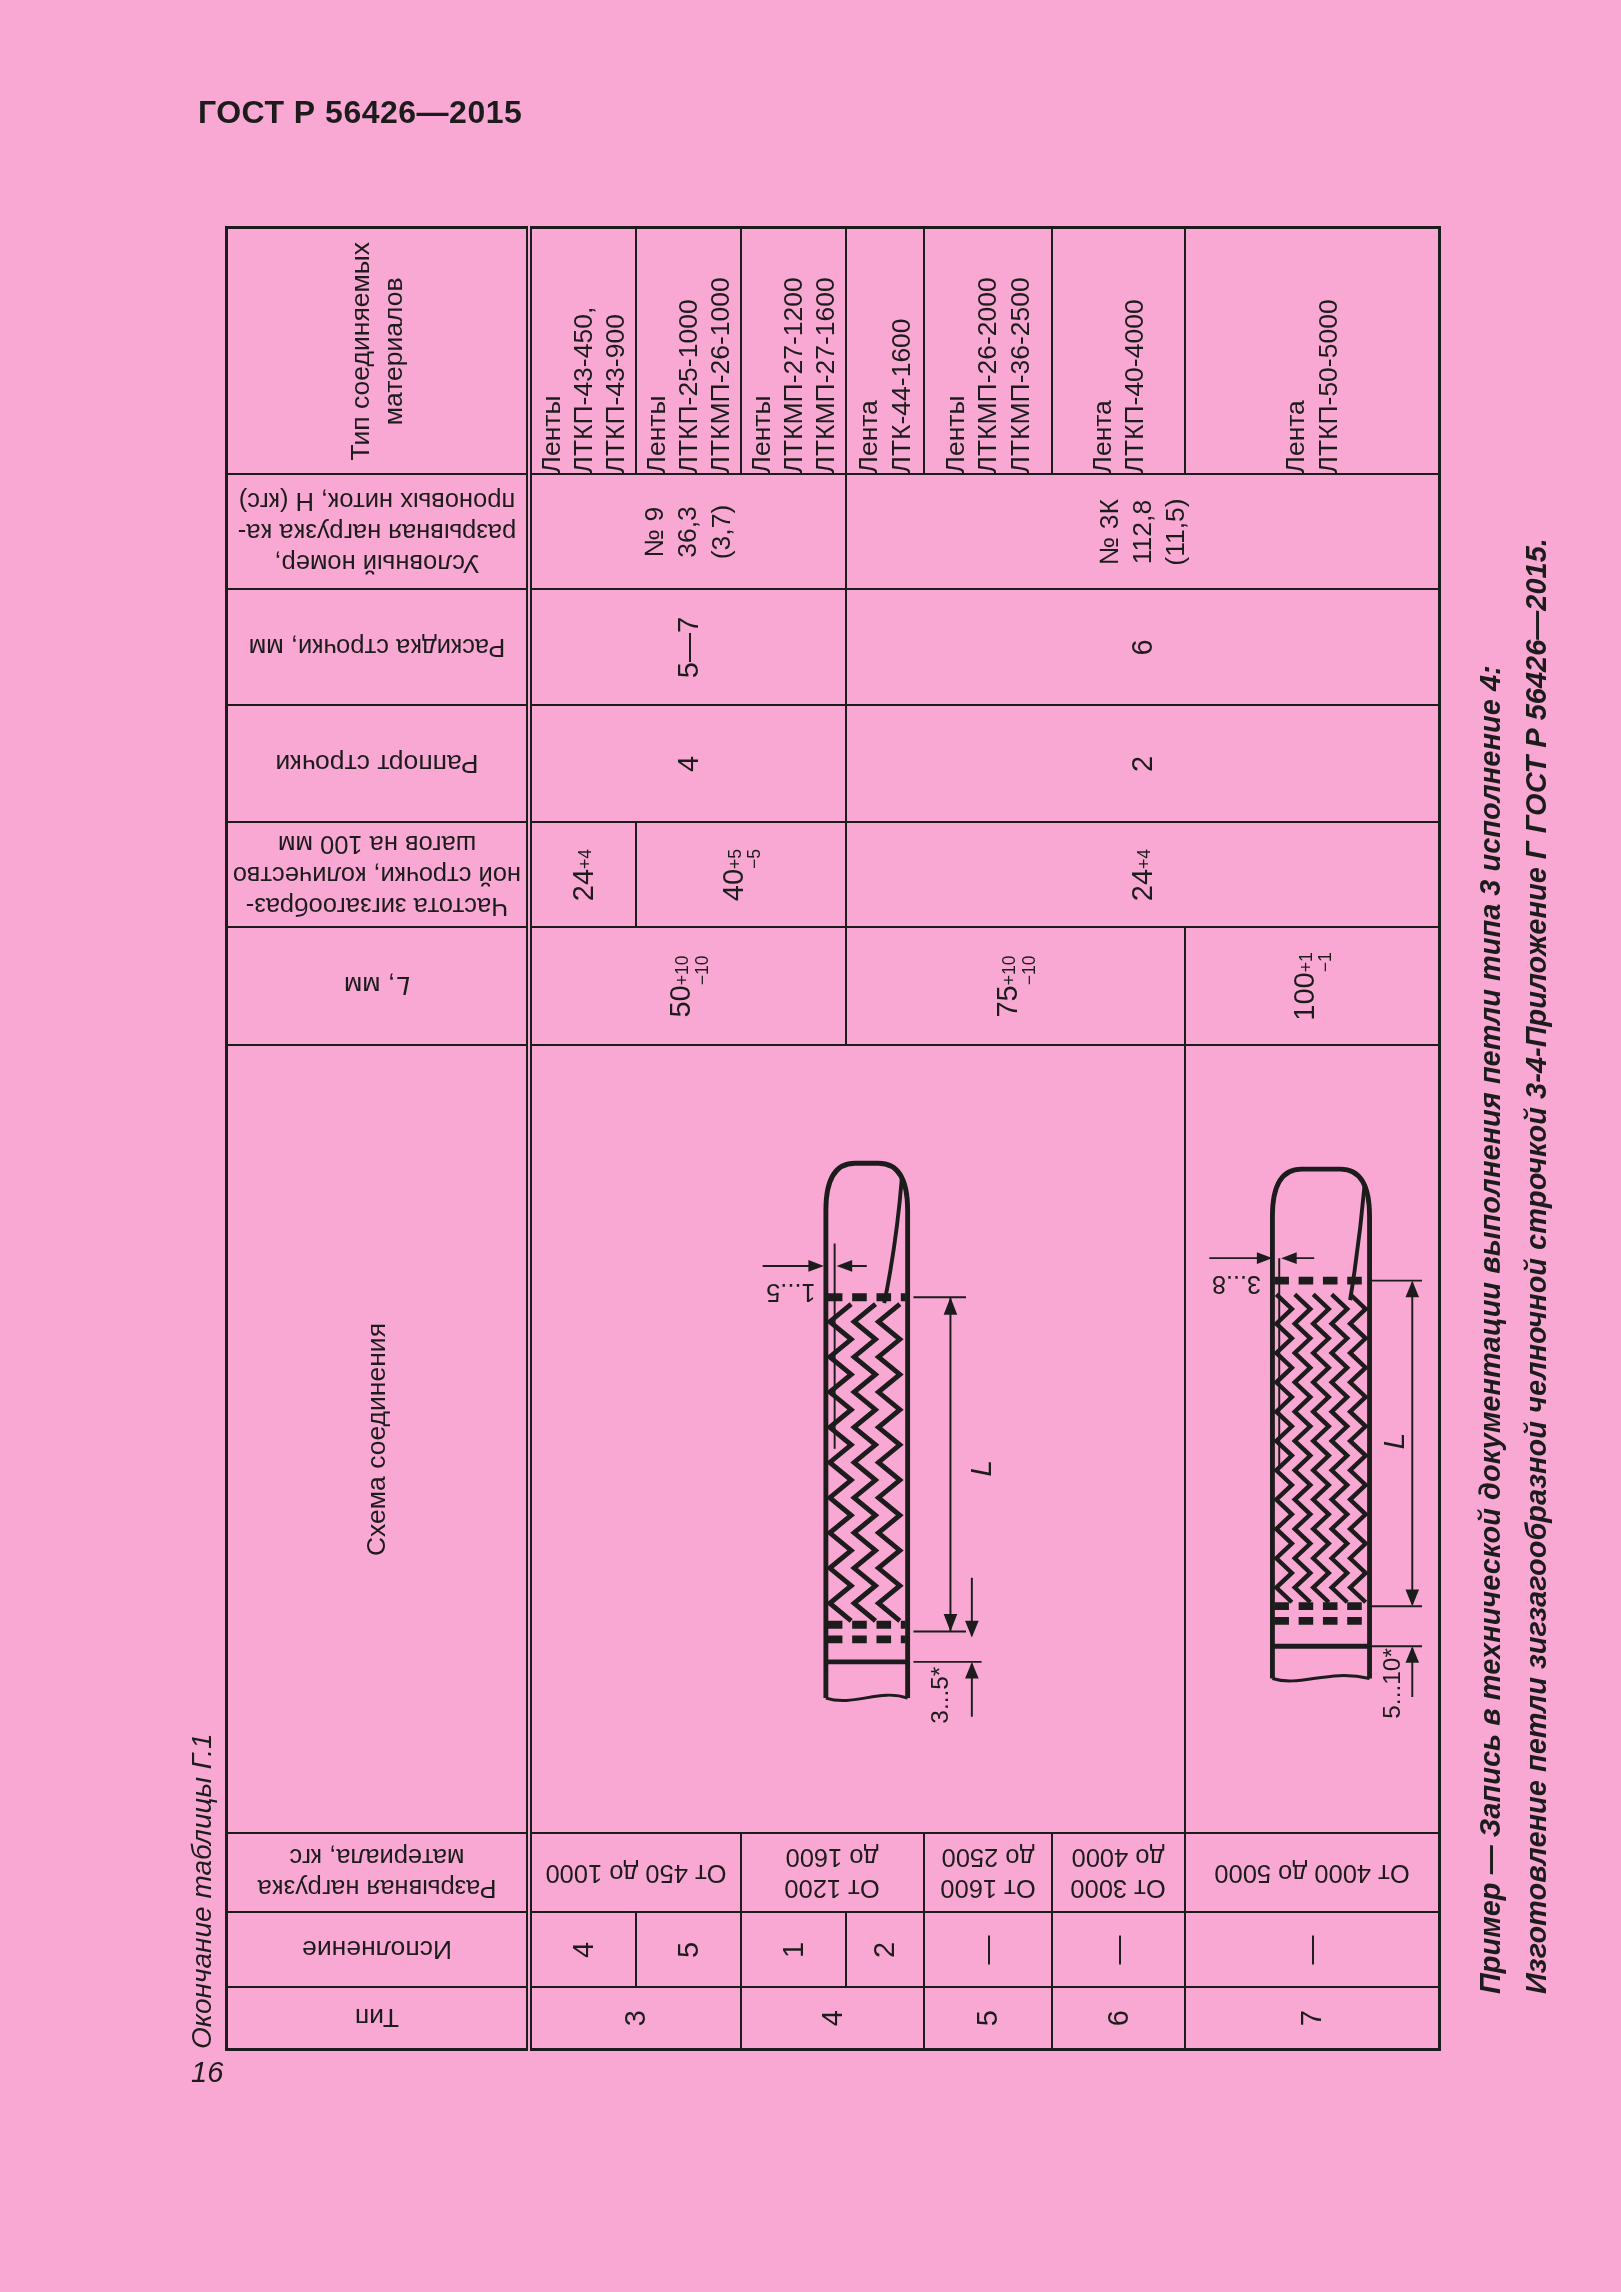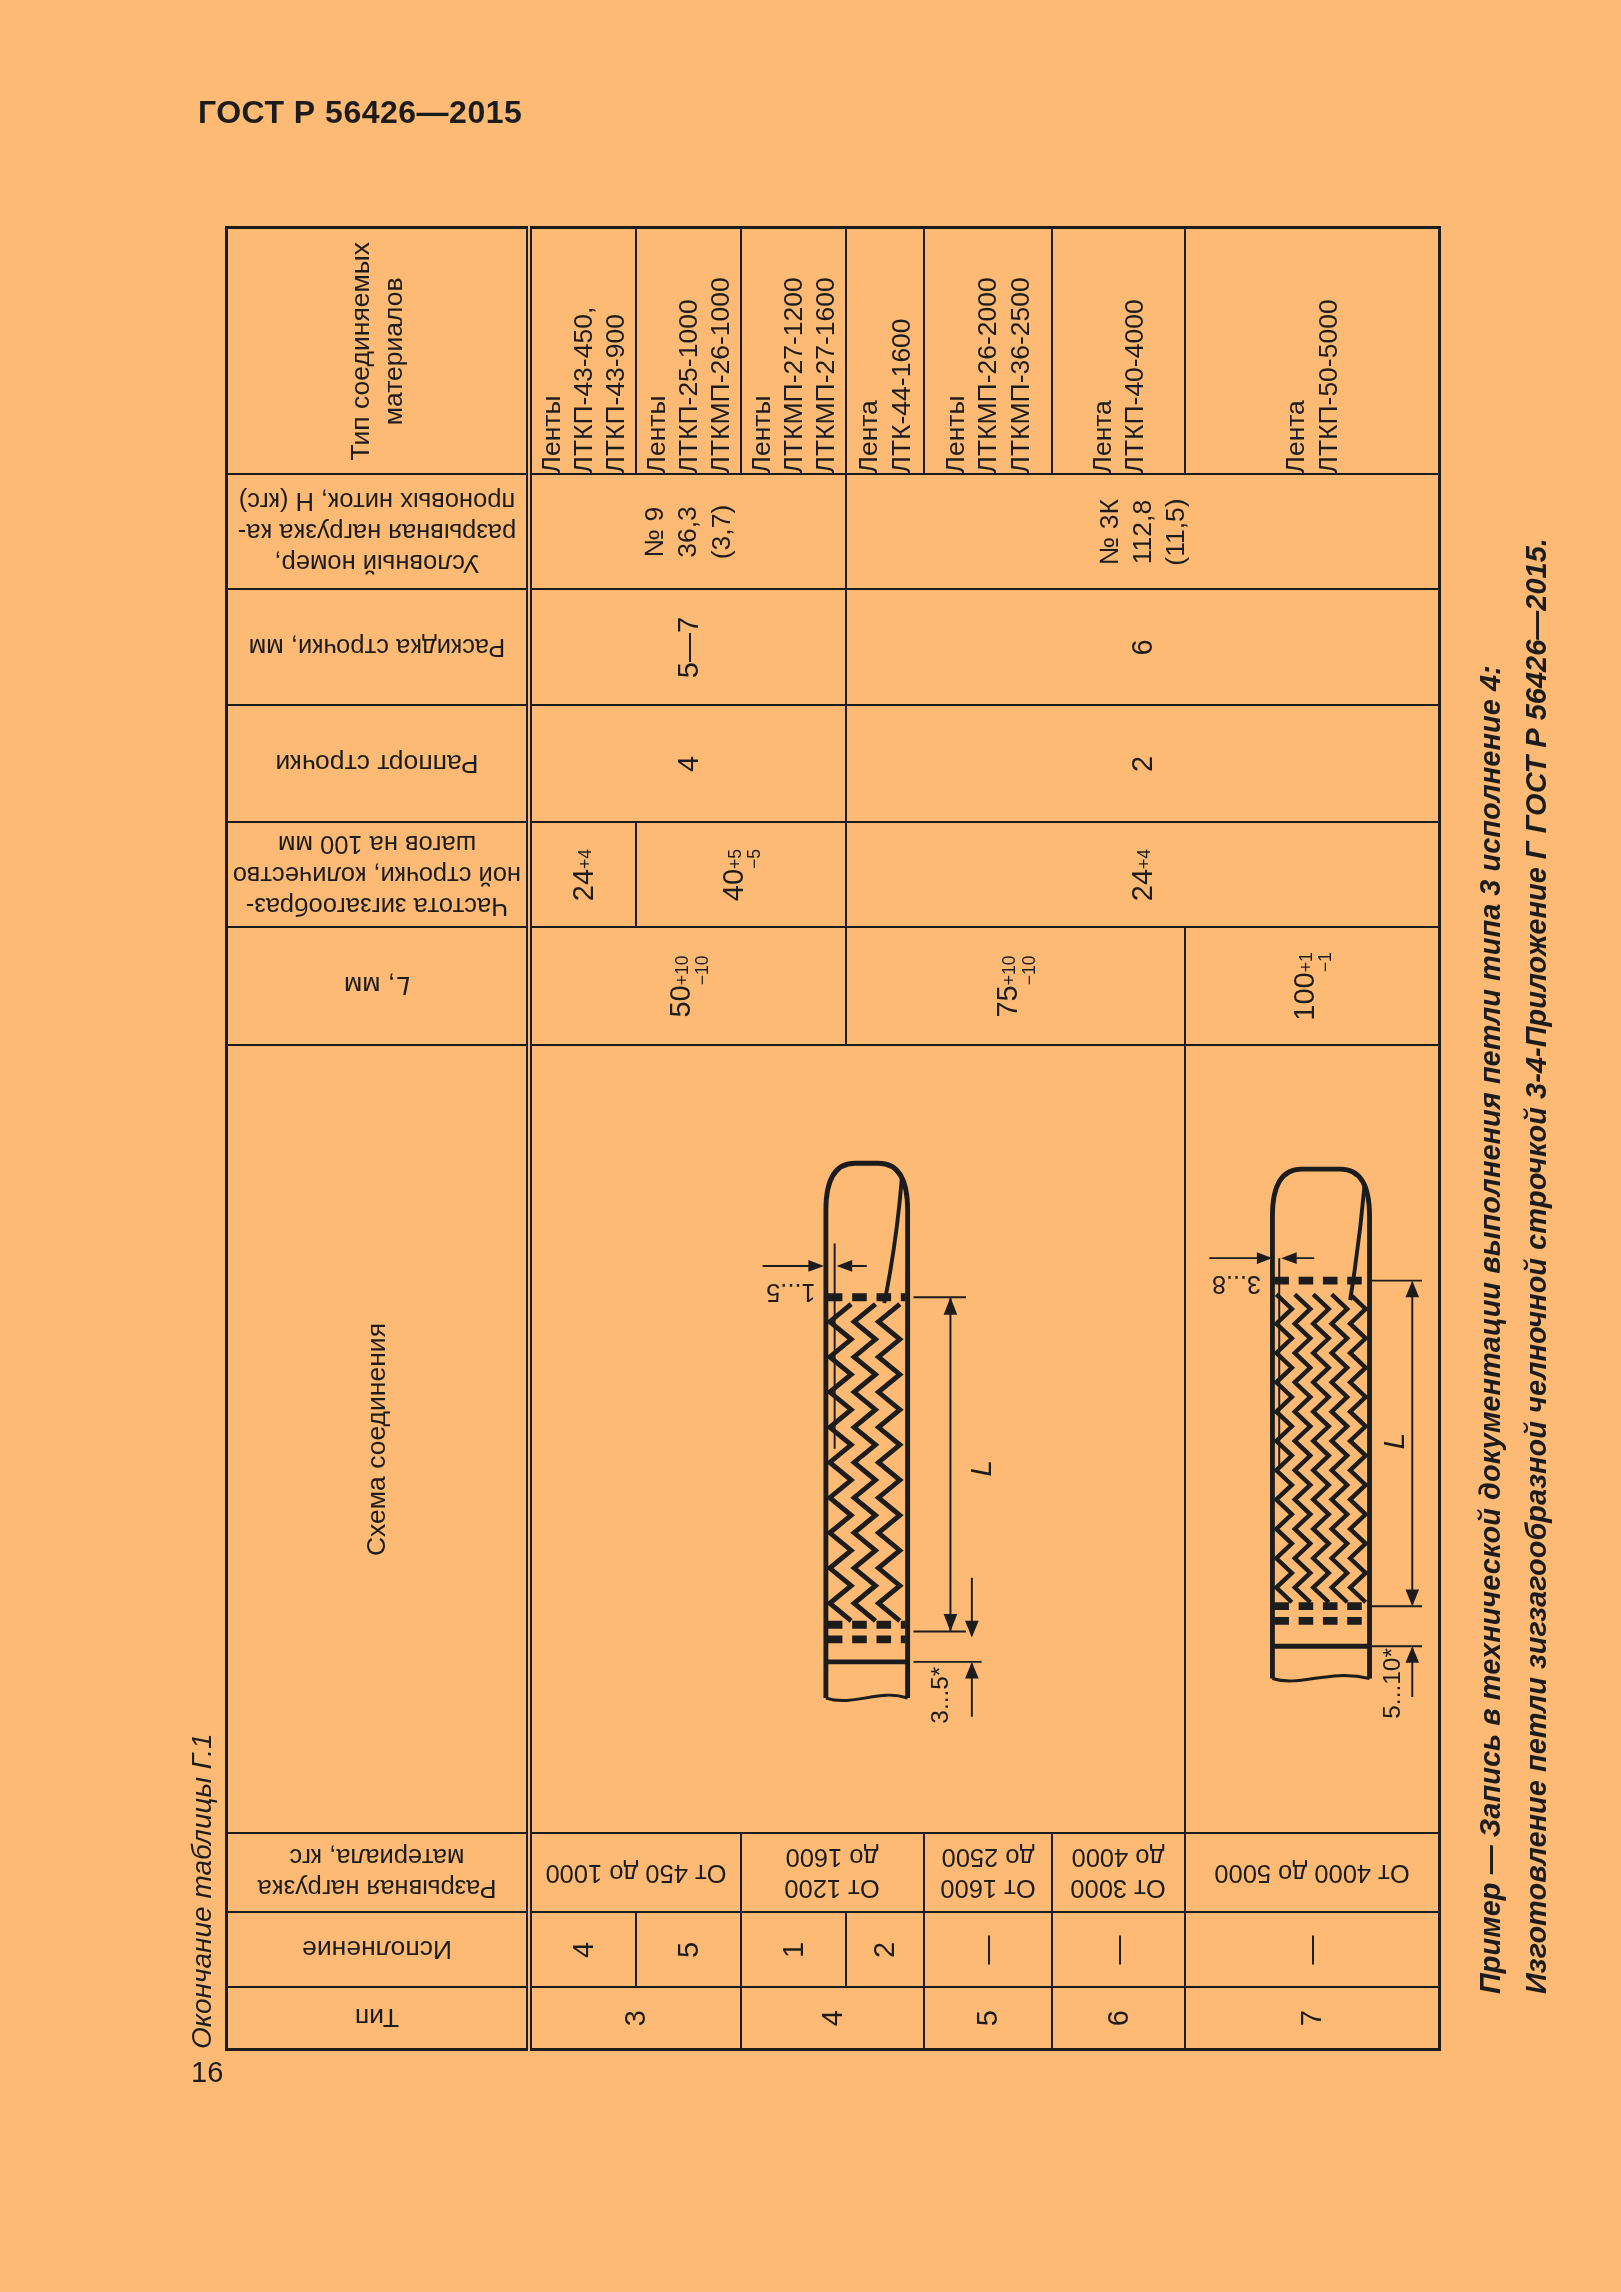--- a/index.html
+++ b/index.html
@@ -1,21 +1,21 @@
 <!DOCTYPE html>
 <html><head>
 <meta charset="utf-8">
 <style>
   * { margin:0; padding:0; box-sizing:border-box; }
   html,body { background:#e8e8e6; }
   body { font-family:"Liberation Sans", sans-serif; }
-  .page { position:relative; width:1621px; height:2293px; background:#fdba74; color:#1c1c1c; overflow:hidden; margin:0 auto; }
+  .page { position:relative; width:1621px; height:2293px; background:#f9a8d4; color:#1c1c1c; overflow:hidden; margin:0 auto; }
 
   .gost-header { position:absolute; left:198px; top:94px; font-size:32px; font-weight:bold; letter-spacing:0.5px; }
-  .page-num { position:absolute; left:191px; top:2056px; font-size:29px; }
+  .page-num { position:absolute; left:191px; top:2056px; font-size:29px;font-style:italic; }
 
   
   .landscape { position:absolute; left:0; top:0; width:1843px; transform-origin:0 0; transform:translate(181px,2051px) rotate(-90deg); }
   .tbl-caption { height:44px; display:flex; align-items:flex-end; padding:0 0 6.9px 2px; font-style:italic; font-size:28px; }
 
   table.gt { border-collapse:collapse; table-layout:fixed; width:1824px; }
   table.gt { border:3.9px solid #1c1c1c; }
   .gt th, .gt td { border:2px solid #1c1c1c; padding:0; font-weight:normal; position:relative; }
   .gt th { border-bottom:6.9px double #1c1c1c; height:302px; }
 

